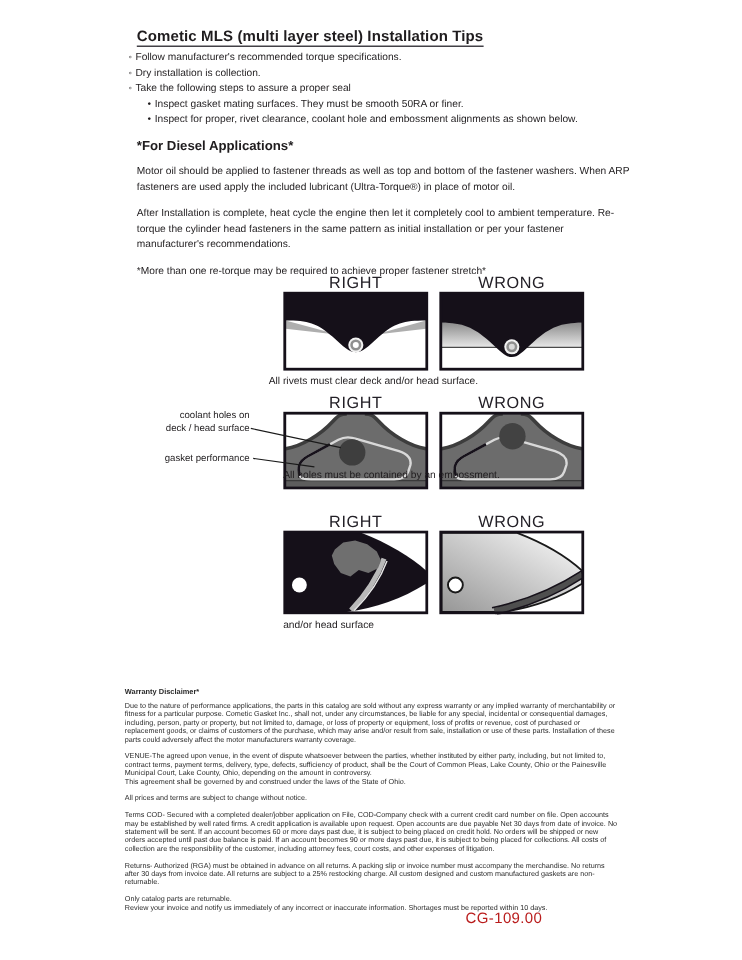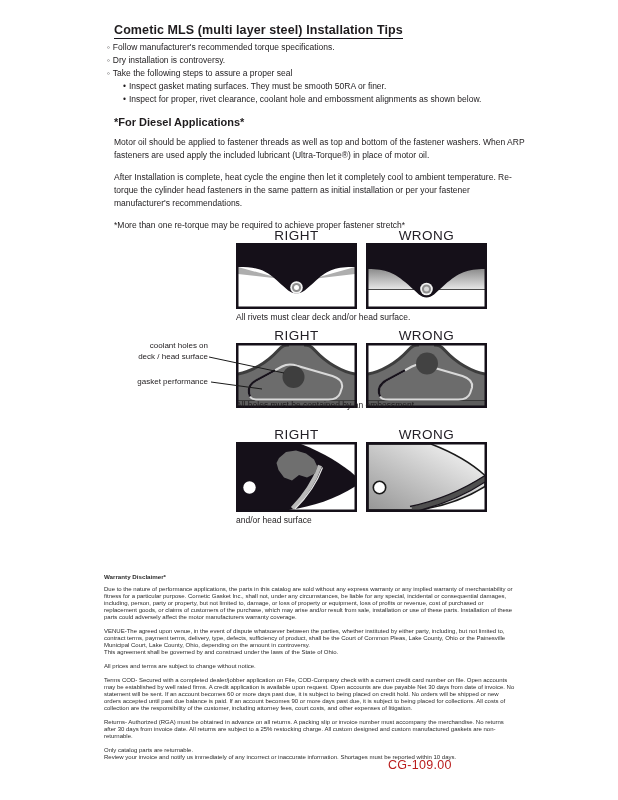--- a/index.html
+++ b/index.html
@@ -37,21 +37,21 @@
 </style>
 </head>
 <body>
 
 <div id="page">
 
   <div id="title" class="abs">Cometic MLS (multi layer steel) Installation Tips</div>
 
   <div id="bullets" class="abs">
     <div class="bullet-row"><span>Follow manufacturer's recommended torque specifications.</span></div>
-    <div class="bullet-row"><span>Dry installation is controversy.</span></div>
+    <div class="bullet-row"><span>Dry installation is collection.</span></div>
     <div class="bullet-row"><span>Take the following steps to assure a proper seal</span></div>
     <div class="sub-bullet-row"><span>Inspect gasket mating surfaces.  They must be smooth 50RA or finer.</span></div>
     <div class="sub-bullet-row"><span>Inspect for proper, rivet clearance, coolant hole and embossment alignments as shown below.</span></div>
   </div>
 
   <div id="diesel" class="abs">
     <h2>*For Diesel Applications*</h2>
     <p>Motor oil should be applied to fastener threads as well as top and bottom of the fastener washers. When ARP fasteners are used apply the included lubricant (Ultra-Torque®) in place of motor oil.</p>
     <p>After Installation is complete, heat cycle the engine then let it completely cool to ambient temperature. Re-torque the cylinder head fasteners in the same pattern as initial installation or per your fastener manufacturer's recommendations.</p>
     <p>*More than one re-torque may be required to achieve proper fastener stretch*</p>
@@ -81,21 +81,21 @@
     <rect x="0" y="0" width="121" height="66" fill="#ffffff"></rect>
     <rect x="2" y="26" width="117" height="20.5" fill="url(#g1)"></rect>
     <line x1="2" y1="46.5" x2="119" y2="46.5" stroke="#4a4a4a" stroke-width="1.2"></line>
     <path d="M2,2 H119 V26 C101,26 93,29.5 79,41.5 C69,50.5 66,54.5 60.5,54.5 C55,54.5 52,50.5 42,41.5 C28,29.5 20,26 2,26 Z" fill="#151019"></path>
     <circle cx="60.5" cy="46" r="6.3" fill="#f2f2f2"></circle>
     <circle cx="60.5" cy="46" r="4.6" fill="#8f8f8f"></circle>
     <circle cx="60.5" cy="46" r="2.5" fill="#d9d9d9"></circle>
     <rect x="1.25" y="1.25" width="118.5" height="63.5" fill="none" stroke="#151019" stroke-width="2.5"></rect>
   </svg>
 
-  <div class="abs caption" style="left:236px;top:312px;">All rivets must clear deck and/or head surface.</div>
+  <div class="abs caption" style="left:224px;top:312px;">All rivets must clear deck and/or head surface.</div>
 
   <div class="abs dlabel" style="left:236px;top:328px;">RIGHT</div>
   <div class="abs dlabel" style="left:366px;top:328px;">WRONG</div>
 
   <div class="abs annot" style="left:108px;top:340px;width:100px;">
     <div>coolant holes on</div>
     <div>deck / head surface</div>
   </div>
   <div class="abs annot" style="left:108px;top:376px;width:100px;">gasket performance</div>
 
@@ -123,21 +123,21 @@
     <path d="M14,53.5 C11.5,47 13,41.5 20,37.5 L39,27.2" fill="none" stroke="#17121b" stroke-width="2.2"></path>
     <circle cx="61" cy="20.5" r="11" fill="#424242"></circle>
     <rect x="1.25" y="1.25" width="118.5" height="62.5" fill="none" stroke="#151019" stroke-width="2.5"></rect>
   </svg>
 
   <svg class="abs" style="left:205px;top:350px;z-index:5;" width="90" height="45" viewBox="0 0 90 45">
     <line x1="4" y1="7" x2="79" y2="23" stroke="#1a1a1a" stroke-width="1"></line>
     <line x1="6" y1="32" x2="57" y2="39" stroke="#1a1a1a" stroke-width="1"></line>
   </svg>
 
-  <div class="abs caption" style="left:236px;top:400px;">All holes must be contained by an embossment.</div>
+  <div class="abs caption" style="left:236px;top:390px;">All holes must be contained by an embossment.</div>
 
   <div class="abs dlabel" style="left:236px;top:427px;">RIGHT</div>
   <div class="abs dlabel" style="left:366px;top:427px;">WRONG</div>
 
   <svg class="abs dbox" style="left:236px;top:442px;" width="121" height="70" viewBox="0 0 121 70">
     <rect x="0" y="0" width="121" height="70" fill="#ffffff"></rect>
     <path d="M2,2 H65 C87,10.5 107,22.5 119,33.5 V44.5 C99,57 77,64.5 53,68 H2 Z" fill="#151019"></path>
     <path d="M84,23.5 C78.5,39 69,53.5 56.5,66.5" stroke="#b9b9b9" stroke-width="4.2" fill="none"></path>
     <path d="M86.5,25.5 C81,40.5 71.5,54.5 59,67" stroke="#e6e6e6" stroke-width="1.2" fill="none"></path>
     <polygon points="43,16 50,10 60,8.5 70,11.5 78,17.5 81.5,25 79,31.5 71,35.5 63,33 56,38.5 48,35.5 42.5,28 40.5,21" fill="#6f6f6f"></polygon>

